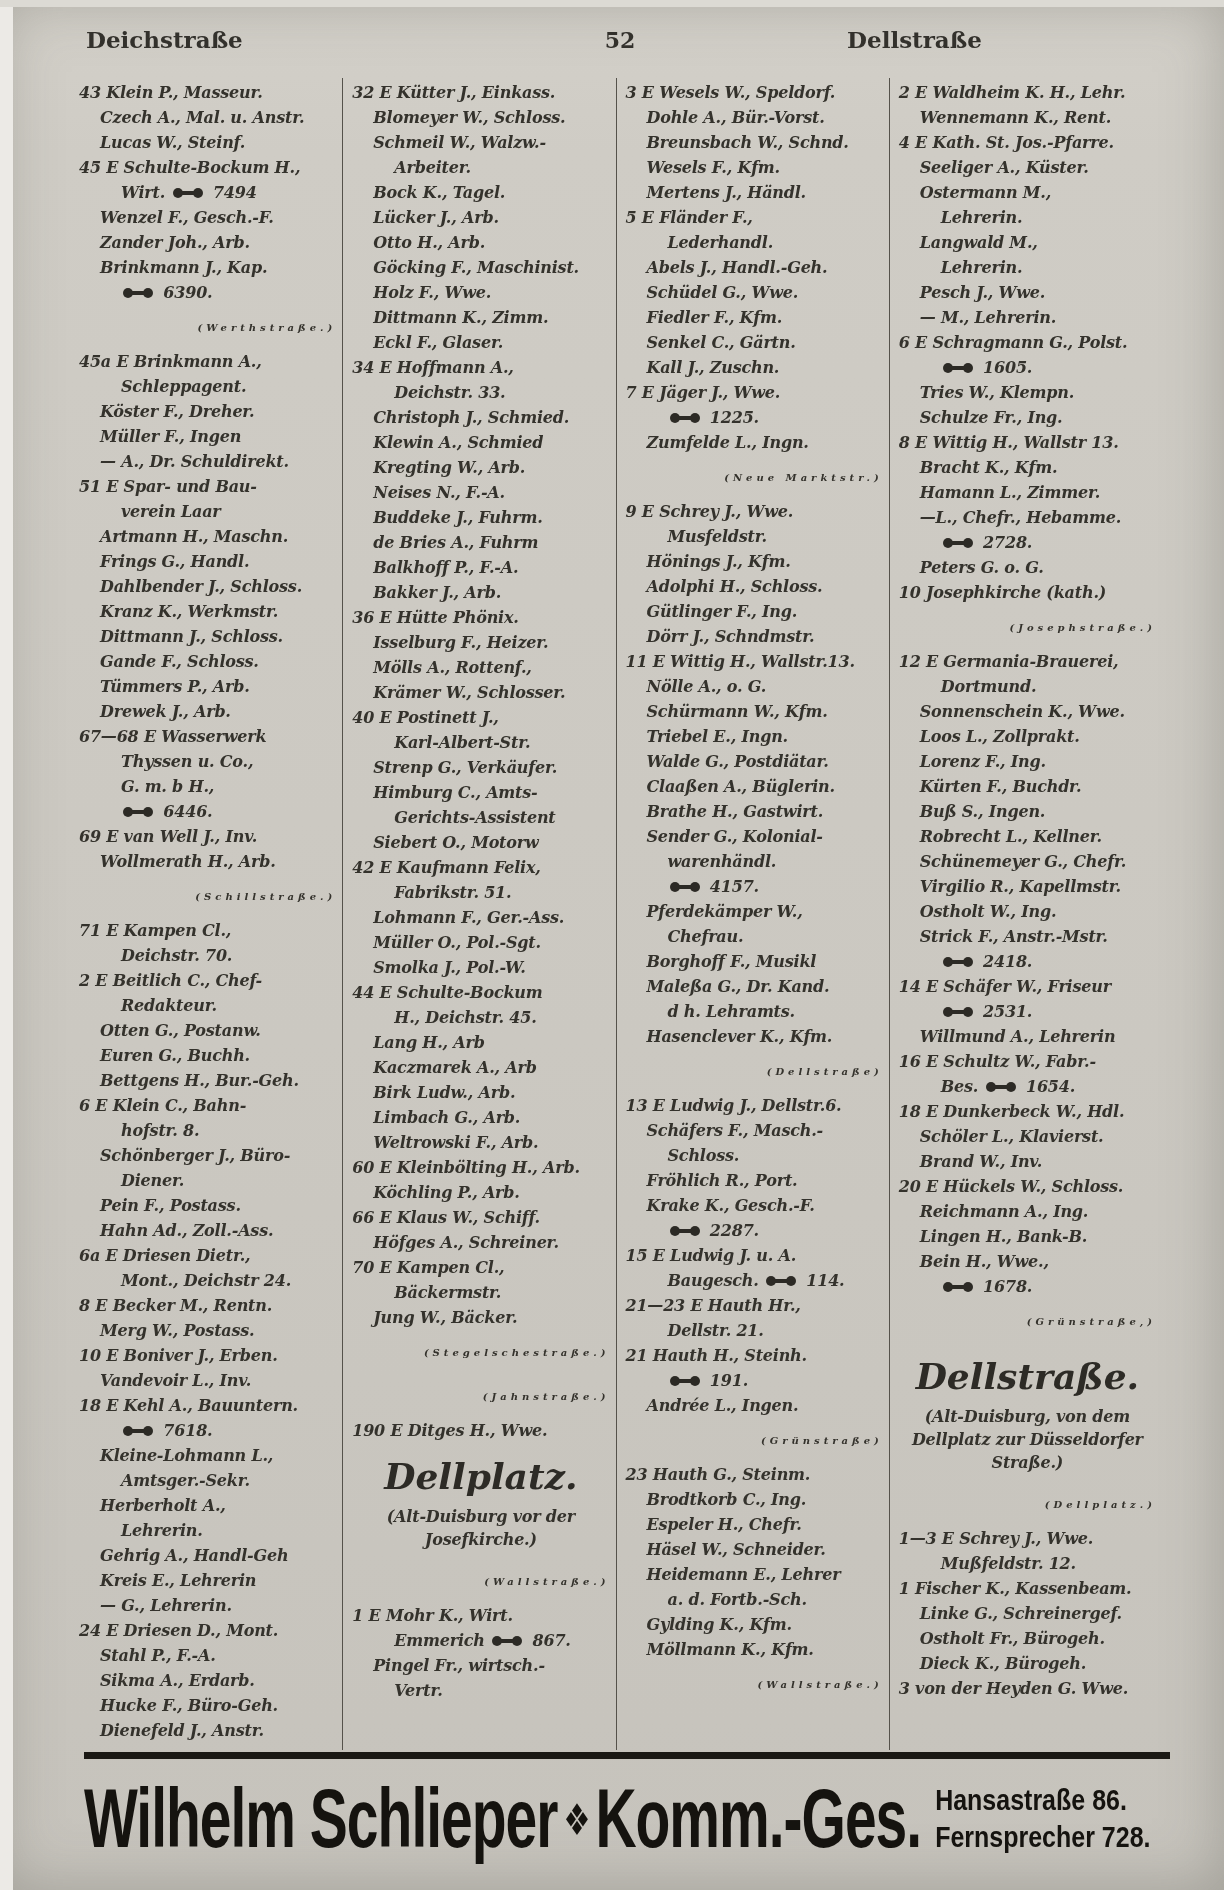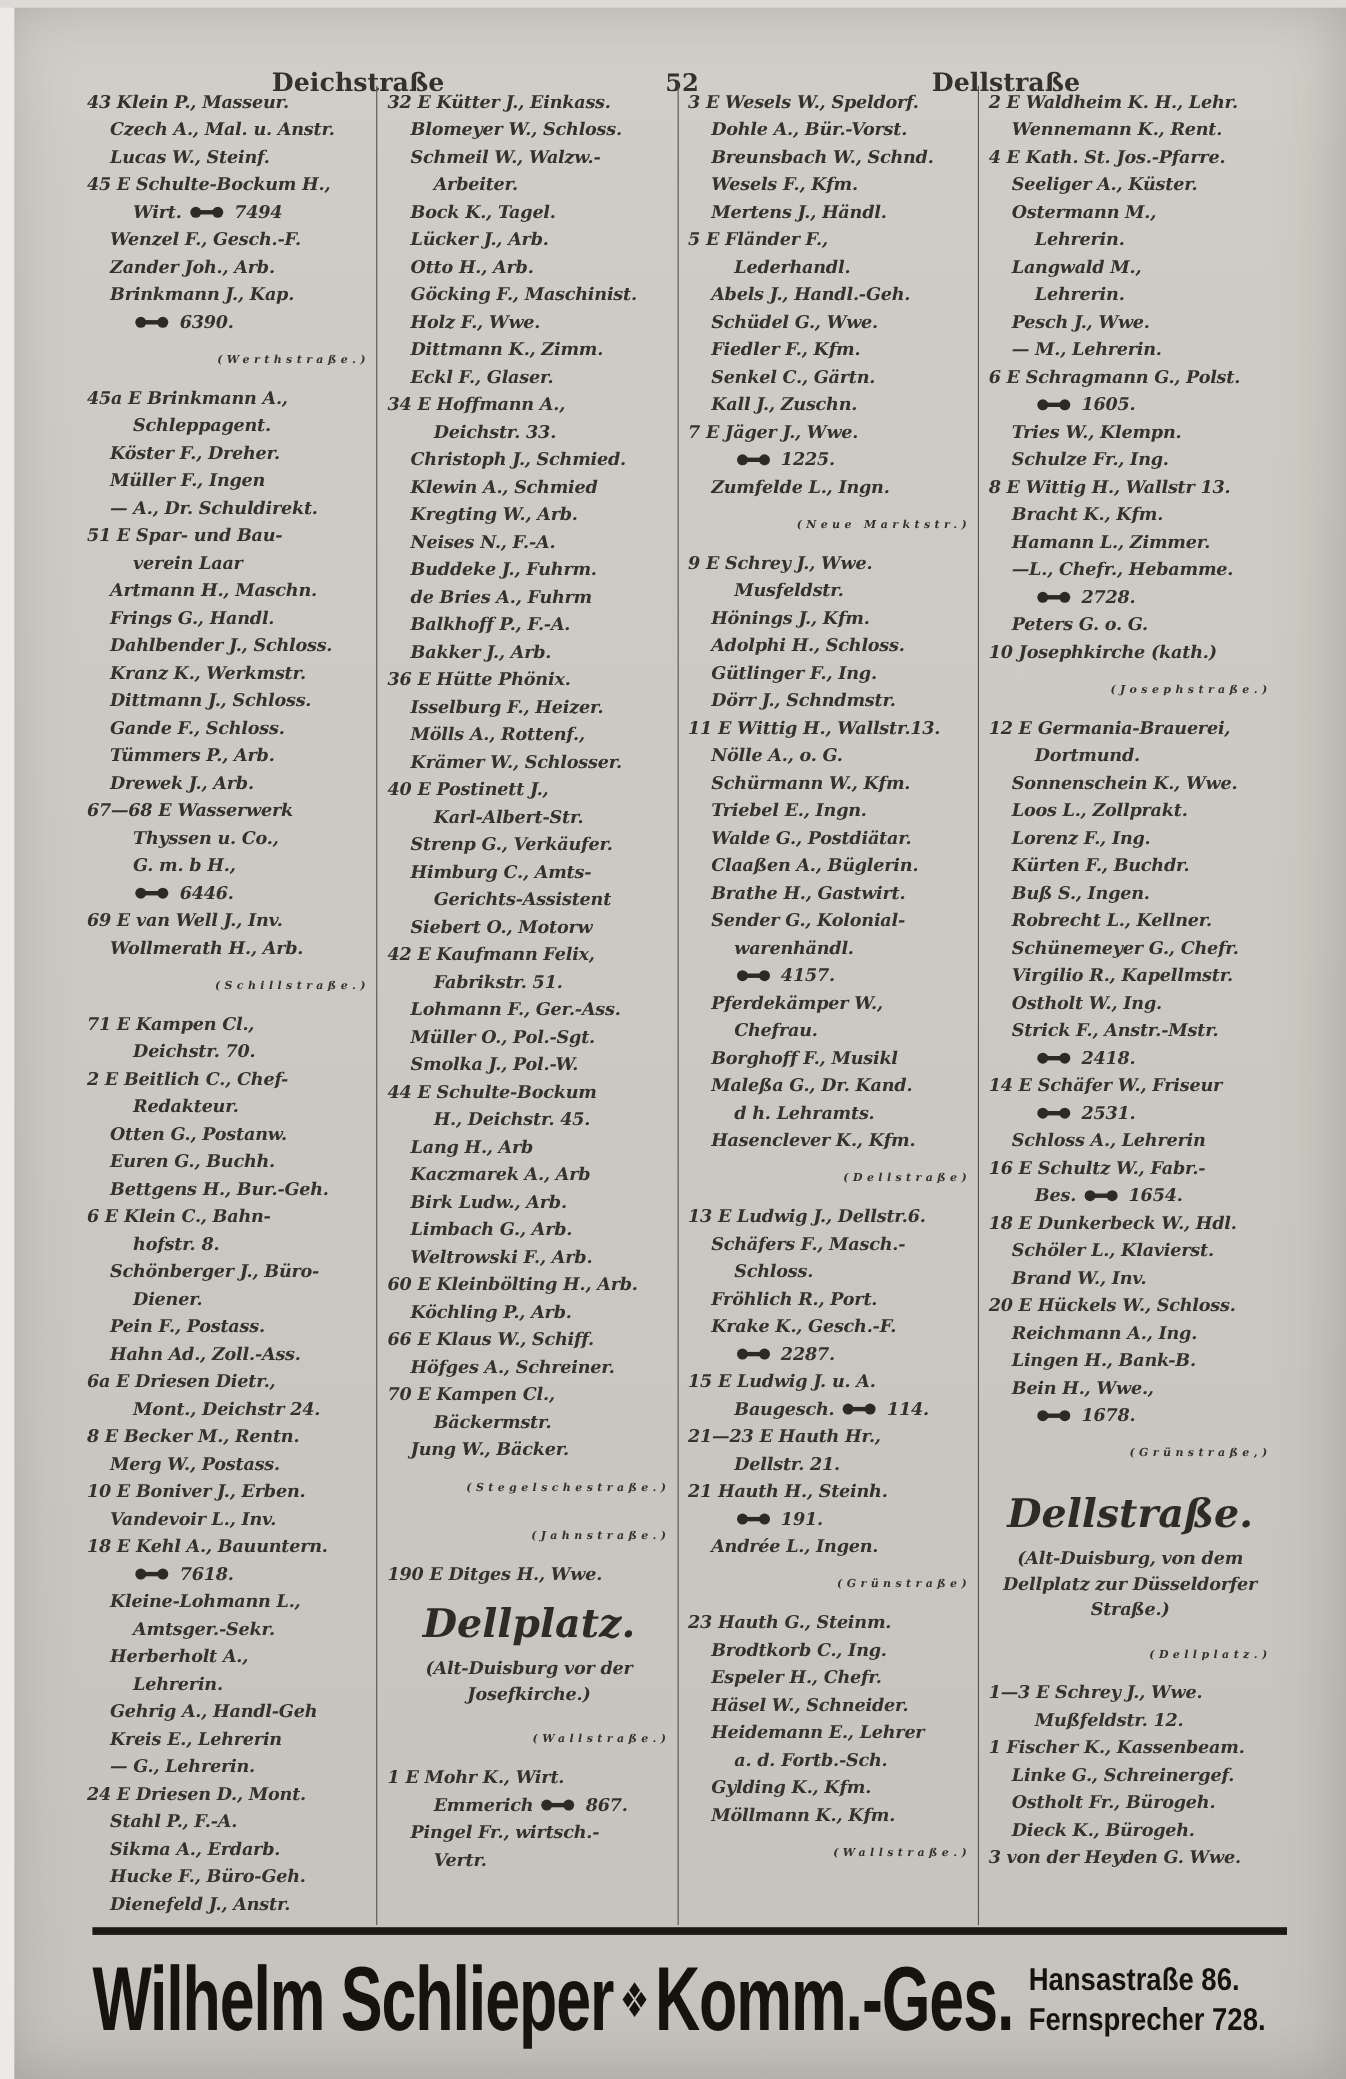--- a/index.html
+++ b/index.html
@@ -15,23 +15,23 @@
   }
   .edge-left{position:absolute;left:0;top:0;width:13px;height:100%;background:#eceae6;}
   .edge-top{position:absolute;left:0;top:0;width:100%;height:7px;background:#dcdad4;}
 
   
   .pagehead{
     position:absolute;top:26px;left:86px;right:70px;
     display:grid;grid-template-columns:1fr 110px 1fr;align-items:baseline;
     color:#33312c;font-weight:bold;font-size:23px;
   }
-  .pagehead .hl{text-align:center;}
+  .pagehead .hl{}
   .pagehead .hc{text-align:center;font-size:22px;}
-  .pagehead .hr{text-align:center;margin-top:36px;}
+  .pagehead .hr{text-align:center;}
 
   
   .cols{
     position:absolute;top:78px;left:70px;right:62px;height:1672px;
     display:flex;overflow:hidden;color:#34322c;font-style:italic;
   }
   .col{flex:1 1 0;padding:2px 6px 0 9px;overflow:hidden;}
   .col + .col{border-left:1.6px solid #55524b;}
   .ln{
     font-size:16px;line-height:25px;font-weight:bold;
@@ -317,21 +317,21 @@
         <div class="ln b">Kürten F., Buchdr.</div>
         <div class="ln b">Buß S., Ingen.</div>
         <div class="ln b">Robrecht L., Kellner.</div>
         <div class="ln b">Schünemeyer G., Chefr.</div>
         <div class="ln b">Virgilio R., Kapellmstr.</div>
         <div class="ln b">Ostholt W., Ing.</div>
         <div class="ln b">Strick F., Anstr.-Mstr.</div>
         <div class="ln c"><span class="ph"></span> 2418.</div>
         <div class="ln a">14 E Schäfer W., Friseur</div>
         <div class="ln c"><span class="ph"></span> 2531.</div>
-        <div class="ln b">Schloss A., Lehrerin</div>
+        <div class="ln b">Willmund A., Lehrerin</div>
         <div class="ln a">16 E Schultz W., Fabr.-</div>
         <div class="ln c">Bes. <span class="ph"></span> 1654.</div>
         <div class="ln a">18 E Dunkerbeck W., Hdl.</div>
         <div class="ln b">Schöler L., Klavierst.</div>
         <div class="ln b">Brand W., Inv.</div>
         <div class="ln a">20 E Hückels W., Schloss.</div>
         <div class="ln b">Reichmann A., Ing.</div>
         <div class="ln b">Lingen H., Bank-B.</div>
         <div class="ln b">Bein H., Wwe.,</div>
         <div class="ln c"><span class="ph"></span> 1678.</div>

